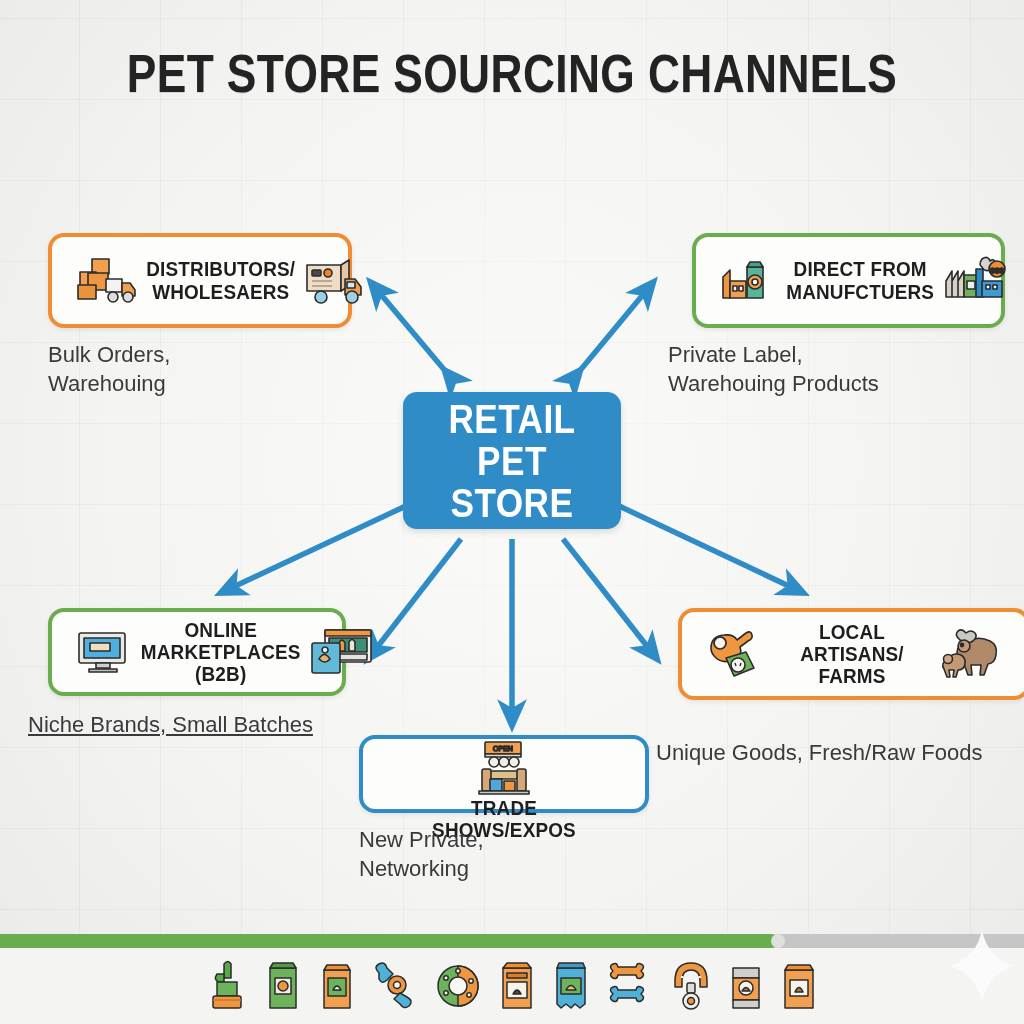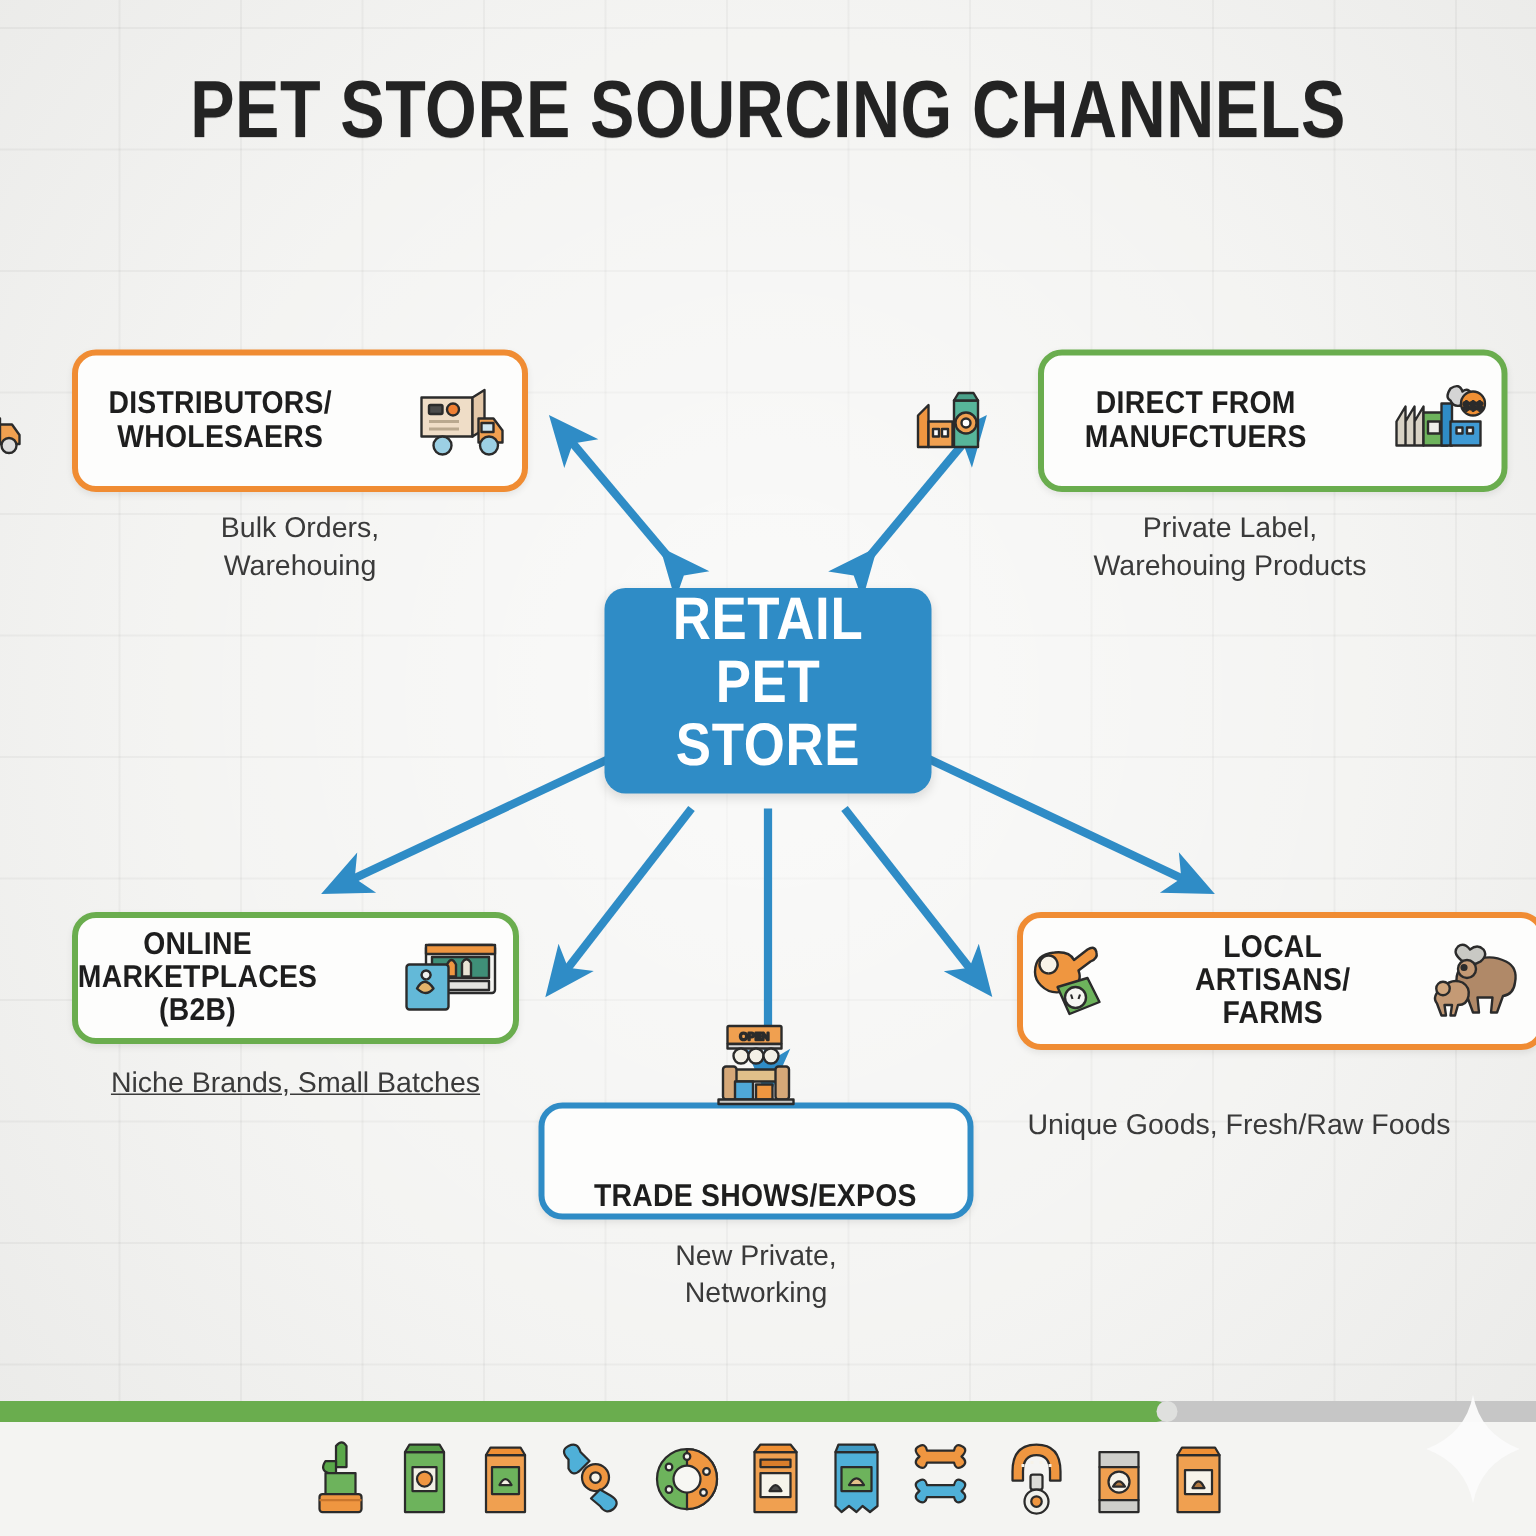--- a/index.html
+++ b/index.html
@@ -37,54 +37,53 @@
     text-shadow:0 1px 0 rgba(0,0,0,0.12);
   }
 
   
   .node{
     position:absolute;
     background:#fdfdfc;
     border-radius:16px;
     border:4px solid #f08c33;
     box-sizing:border-box;
-    display:flex;align-items:center;justify-content:flex-end;
+    display:flex;align-items:center;justify-content:space-between;
     box-shadow:0 2px 5px rgba(0,0,0,0.08);
-    padding:0 10px;
-    gap:48px;
+    padding:0 24px;
   }
   .node.green{border-color:#6aad4e;}
   .node.blue{border-color:#2f8cc6;flex-direction:column;}
   .node-label{
     font-family:"Liberation Sans Narrow","Liberation Sans",sans-serif;
     font-weight:bold;
     font-size:21px;
     line-height:1.06;
     color:#1e1e1e;
     text-align:center;
     letter-spacing:0.2px;
     transform:scaleX(0.9);
     white-space:pre-line;
   }
   .caption{
     position:absolute;
-    text-align:center;
-    font-size:19px;
+    text-align:left;
+    font-size:22px;
     line-height:1.33;
     color:#3a3a3a;
     white-space:pre-line;
   }
 
   
   #hub{
     position:absolute;
     left:403px;top:392px;width:218px;height:137px;
     background:#2f8cc6;
     border-radius:14px;
-    display:flex;align-items:flex-start;justify-content:center;
+    display:flex;align-items:center;justify-content:center;
     box-shadow:0 3px 7px rgba(0,0,0,0.13);
   }
   #hub .hub-text{
     font-family:"Liberation Sans Narrow","Liberation Sans",sans-serif;
     font-weight:bold;font-size:40px;line-height:1.05;
     color:#ffffff;text-align:center;letter-spacing:0.5px;
     transform:scaleX(0.88);
     white-space:pre-line;
   }
 

